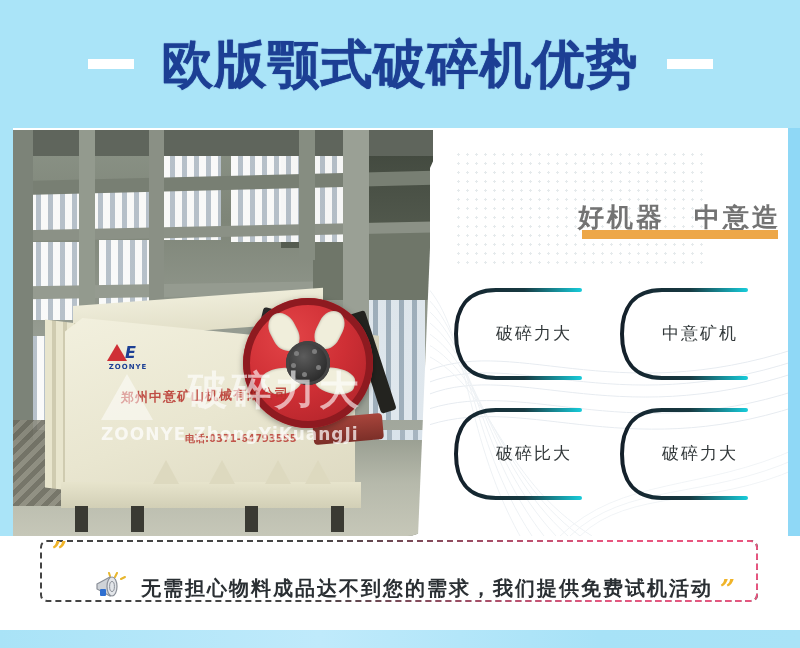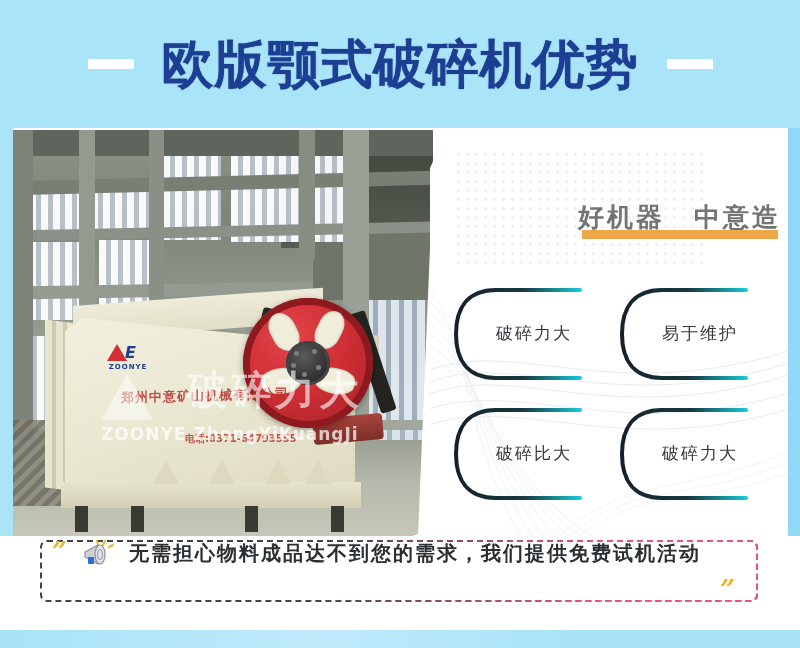--- a/index.html
+++ b/index.html
@@ -243,22 +243,22 @@
     -webkit-mask-image:linear-gradient(100deg, rgba(0,0,0,0) 38%, rgba(0,0,0,1) 78%);
     mask-image:linear-gradient(100deg, rgba(0,0,0,0) 38%, rgba(0,0,0,1) 78%);
   }
   .quote{
     position:absolute; font-size:26px; font-weight:bold; color:#f0b429;
     font-style:italic; line-height:1; font-family:"DejaVu Serif","Liberation Serif",serif;
   }
   .q-tl{ left:52px; top:410px; }
   .q-br{ left:720px; top:448px; }
   .banner-inner{
-    position:absolute; left:32px; top:412px; width:718px; height:62px;
-    display:flex; align-items:flex-start; justify-content:center; gap:12px;
+    position:absolute; left:44px; top:412px; width:718px; height:62px;
+    display:flex; align-items:flex-end; justify-content:center; gap:12px;
   }
   .megaphone{ position:relative; width:36px; height:30px; flex:0 0 auto; }
   .banner-text{
     font-size:20px; font-weight:bold; color:#2a2f33; letter-spacing:2px;
     white-space:nowrap;
   }
 </style>
 </head>
 <body>
 
@@ -410,21 +410,21 @@
             </defs>
             <path d="M128,10 L44,10 C14,10 4,30 4,54 C4,78 14,98 44,98 L128,98" fill="none" stroke="url(#gA)" stroke-width="4" stroke-linecap="round"></path>
           </svg>
           <span class="feat-label">破碎力大</span>
         </div>
 
         <div class="feat">
           <svg width="162" height="108" viewBox="0 0 162 108">
             <path d="M128,10 L44,10 C14,10 4,30 4,54 C4,78 14,98 44,98 L128,98" fill="none" stroke="url(#gA)" stroke-width="4" stroke-linecap="round"></path>
           </svg>
-          <span class="feat-label">易于维护</span>
+          <span class="feat-label">中意矿机</span>
         </div>
 
         <div class="feat">
           <svg width="162" height="108" viewBox="0 0 162 108">
             <path d="M128,10 L44,10 C14,10 4,30 4,54 C4,78 14,98 44,98 L128,98" fill="none" stroke="url(#gA)" stroke-width="4" stroke-linecap="round"></path>
           </svg>
           <span class="feat-label">破碎比大</span>
         </div>
 
         <div class="feat">

